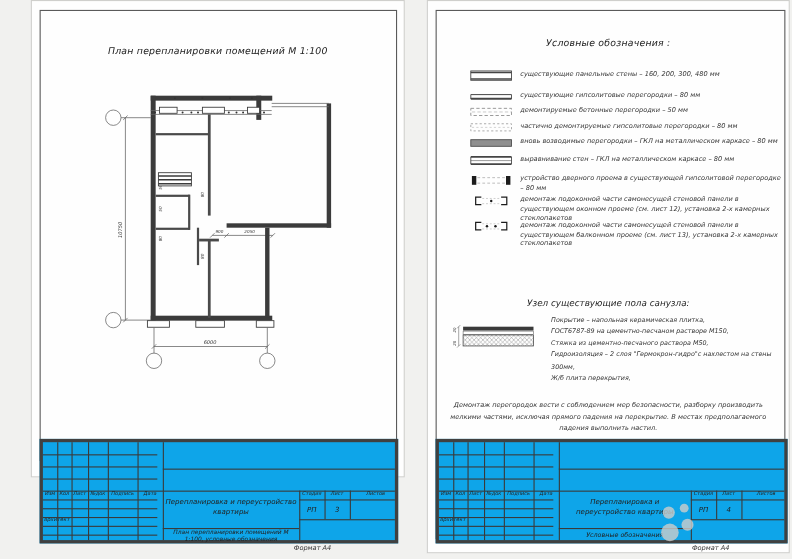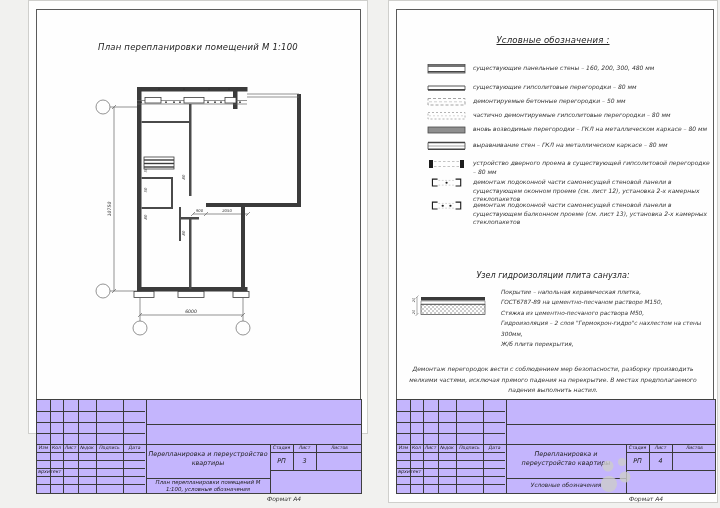--- a/index.html
+++ b/index.html
@@ -29,21 +29,21 @@
     position:absolute;left:46px;top:1px;width:238px;
     font-style:italic;font-size:6px;line-height:8.5px;color:#333;
   }
   .sec-title{
     position:absolute;left:0;width:100%;text-align:center;
     font-style:italic;font-size:8px;color:#222;
   }
   .wp-lines{position:absolute;font-style:italic;font-size:5.8px;line-height:10.4px;color:#333;}
   .note-lines{position:absolute;font-style:italic;font-size:6px;line-height:10.5px;color:#333;text-align:center;}
   
-  .tb{position:absolute;border:1px solid #404040;box-sizing:border-box;background:#c4b5fd;}
+  .tb{position:absolute;border:3px solid #404040;box-sizing:border-box;background:#0ea5e9;}
   .tb .h,.tb .v{position:absolute;background:#3a3a3a;}
   .tb .h{height:1px;}
   .tb .v{width:1px;}
   .tb .t{
     position:absolute;font-style:italic;color:#222;
     white-space:nowrap;
   }
   .tb .c{position:absolute;text-align:center;font-style:italic;color:#222;}
   .fmt{
     position:absolute;font-style:italic;font-size:6px;color:#333;
@@ -191,21 +191,21 @@
     <div class="c" style="left:233px;width:23px;top:57px;font-size:6.4px;">РП</div>
     <div class="c" style="left:256px;width:23px;top:57px;font-size:6.4px;">3</div>
     <div class="c" style="left:111px;width:120px;top:79px;font-size:5.4px;line-height:7.4px;white-space:normal;">План перепланировки помещений М 1:100, условные обозначения</div>
   </div>
   <div class="fmt" style="left:238px;top:494px;">Формат  А4</div>
 </div>
 
 <div class="sheet" id="sheet-right">
   <div class="frame"></div>
 
-  <div class="drw-title" style="top:34px;text-decoration:underline;">Условные обозначения :</div>
+  <div class="drw-title" style="top:34px;">Условные обозначения :</div>
 
   <div class="lg-row" style="top:62px;">
     <svg class="lg-sym" width="40" height="12" viewBox="0 0 40 12">
       <rect x="1" y="1.5" width="37" height="8.5" fill="#fff" stroke="#444" stroke-width="0.8"></rect>
       <line x1="1" y1="3" x2="38" y2="3" stroke="#444" stroke-width="1.4"></line>
       <line x1="1" y1="8.8" x2="38" y2="8.8" stroke="#444" stroke-width="1.4"></line>
     </svg>
     <div class="lg-text">существующие панельные стены – 160, 200, 300, 480 мм</div>
   </div>
   <div class="lg-row" style="top:81px;">
@@ -271,21 +271,21 @@
       <path d="M9,2.5 h-6 v8 h6" fill="none" stroke="#1c1c1c" stroke-width="1.3"></path>
       <path d="M30,2.5 h6 v8 h-6" fill="none" stroke="#1c1c1c" stroke-width="1.3"></path>
       <line x1="10" y1="4" x2="29" y2="4" stroke="#b5b5b5" stroke-width="0.7" stroke-dasharray="2,2"></line>
       <line x1="10" y1="9.5" x2="29" y2="9.5" stroke="#b5b5b5" stroke-width="0.7" stroke-dasharray="2,2"></line>
       <circle cx="15" cy="6.7" r="1.3" fill="#1c1c1c"></circle>
       <circle cx="24" cy="6.7" r="1.3" fill="#1c1c1c"></circle>
     </svg>
     <div class="lg-text">демонтаж подоконной части самонесущей стеновой панели в существующем балконном проеме (см. лист 13), установка 2-х камерных стеклопакетов</div>
   </div>
 
-  <div class="sec-title" style="top:270px;">Узел гидроизоляции плита санузла:</div>
+  <div class="sec-title" style="top:270px;">Узел существующие пола санузла:</div>
   <svg style="position:absolute;left:22px;top:288px;" width="82" height="36" viewBox="0 0 82 36">
     <defs>
       <pattern id="xh" patternUnits="userSpaceOnUse" width="4" height="4">
         <path d="M0,4 L4,0 M0,0 L4,4" stroke="#8f8f8f" stroke-width="0.45" fill="none"></path>
       </pattern>
     </defs>
     <rect x="10" y="8" width="64" height="3.5" fill="#3a3a3a"></rect>
     <rect x="10" y="12" width="64" height="3" fill="#fff" stroke="#555" stroke-width="0.5"></rect>
     <rect x="10" y="15.5" width="64" height="10" fill="url(#xh)" stroke="#444" stroke-width="0.7"></rect>
     <line x1="6" y1="8" x2="6" y2="25.5" stroke="#777" stroke-width="0.6"></line>

